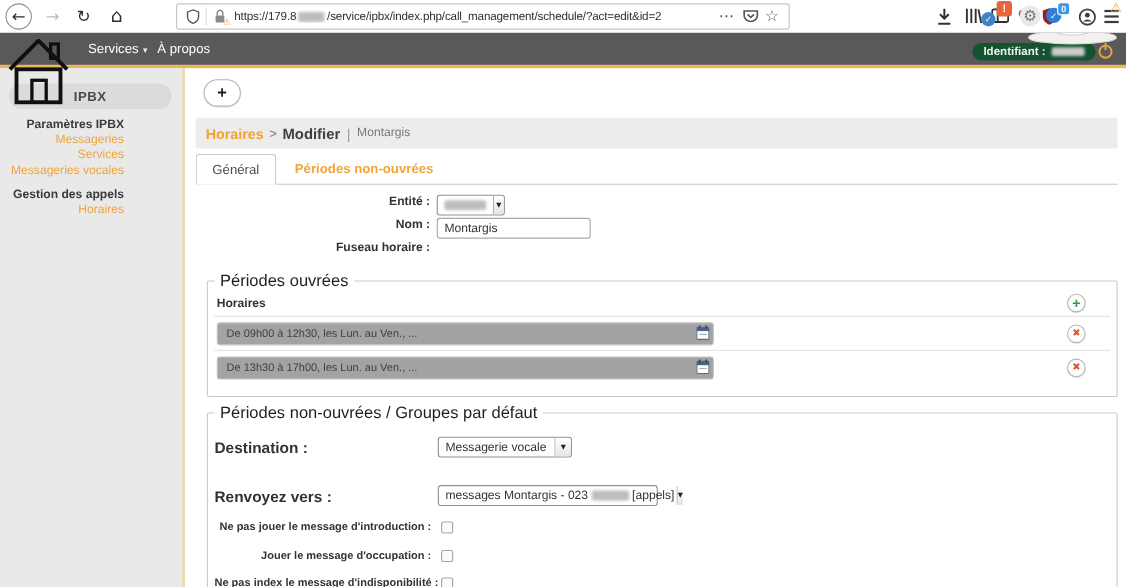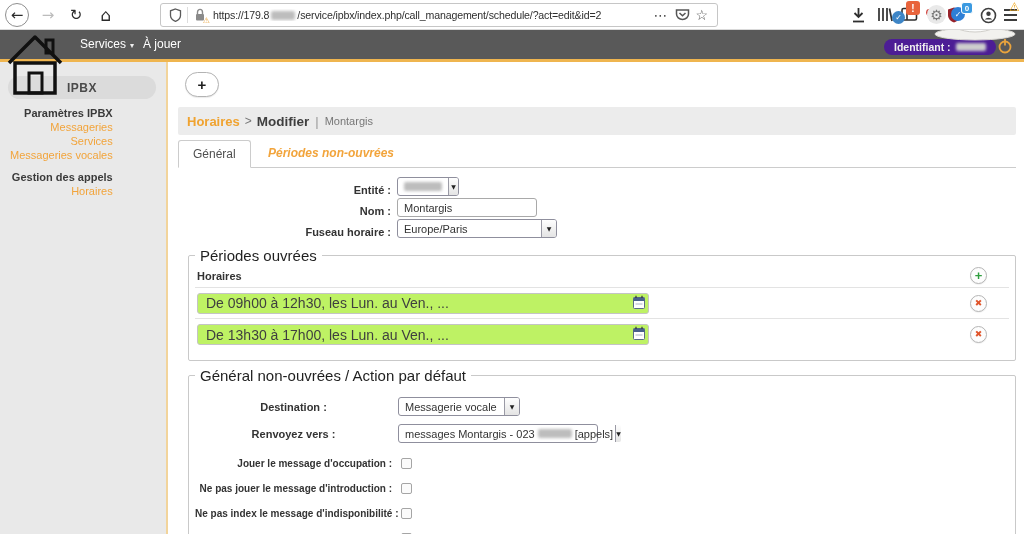--- a/index.html
+++ b/index.html
@@ -43,21 +43,21 @@
   .badge-blue { left:951px; top:7px; width:14px; height:14px; border-radius:50%; background:#2f7fd6; font-size:8px; }
   .badge-zero { left:961px; top:2px; width:12px; height:12px; border-radius:3px; background:#3b9ae1;
                 border:1px solid #fff; font-size:8px; }
 
   
   .app-header { position:absolute; top:30px; left:0; width:1024px; height:29px; background:#595959; z-index:1; }
   .accent-line { position:absolute; top:59px; left:0; width:1024px; height:3px; background:#EFB54F; z-index:1; }
   .menu-item { position:absolute; top:37px; font-size:12px; color:#fff; z-index:2; }
   .menu-caret { font-size:8px; margin-left:4px; color:#eee; }
   .ident-pill { position:absolute; left:884px; top:39px; height:16px; padding:0 10px; border-radius:9px;
-                background:#4c1d95; color:#efefef; font-size:10.5px; font-weight:bold; display:flex;
+                background:#14532d; color:#efefef; font-size:10.5px; font-weight:bold; display:flex;
                 align-items:center; z-index:2; }
   .ident-redact { width:30px; height:8px; background:#cdcdcd; margin-left:5px; }
   .power-btn { position:absolute; left:997px; top:38px; z-index:2; }
   .logo-house { position:absolute; left:6px; top:33px; z-index:3; }
 
   
   .sidebar { position:absolute; top:62px; left:0; width:168px; height:472px; background:#E9E9E9;
              border-right:2px solid #F2D49B; z-index:2; }
   .brand-pill { position:absolute; left:8px; top:14px; width:148px; height:23px; background:#DBDBDB;
                 border-radius:12px; display:flex; align-items:center; justify-content:center;
@@ -78,23 +78,23 @@
   .bc-sep { font-size:12px; color:#777; margin:0 5px; }
   .bc-action { font-size:13.5px; font-weight:bold; color:#3f3f3f; }
   .bc-pipe { font-size:13px; color:#999; margin:0 6px; }
   .bc-item { font-size:11px; color:#777; }
 
   .tabs { position:absolute; left:8px; top:78px; width:838px; height:28px; border-bottom:1px solid #ccc; }
   .tab-active { position:absolute; left:0; bottom:-1px; height:28px; padding:0 14px; background:#fff;
                 border:1px solid #ccc; border-bottom:1px solid #fff; border-radius:3px 3px 0 0;
                 display:flex; align-items:center; font-size:12px; color:#4f4f4f; }
   .tab-idle { position:absolute; left:80px; bottom:0; height:28px; padding:0 10px; display:flex;
-              align-items:center; font-size:12px; font-weight:bold; color:#F2A43B;font-style:italic; }
-
-  .frow { position:absolute; left:0; display:flex; align-items:flex-end; }
+              align-items:center; font-size:12px; font-weight:bold; color:#F2A43B; }
+
+  .frow { position:absolute; left:0; display:flex; align-items:flex-start; }
   .flabel { width:227px; text-align:right; font-size:11px; font-weight:bold; color:#333;
             padding-right:6px; white-space:nowrap; }
   .tinput { height:19px; border:1px solid #a9a9a9; border-radius:3px; font-size:11px; color:#333;
             padding:0 6px; font-family:"Liberation Sans", sans-serif; }
   .sel { display:inline-flex; align-items:center; border:1px solid #8f8f9d; background:#fff;
          height:19px; border-radius:3px; font-size:11px; color:#333; }
   .sel-val { padding:0 6px; white-space:nowrap; display:flex; align-items:center; }
   .sel-arrow { width:15px; height:17px; border-left:1px solid #9a9aa5; background:linear-gradient(#fefefe,#e4e4e4);
                display:flex; align-items:center; justify-content:center; font-size:6px; color:#222;
                border-radius:0 2px 2px 0; margin-left:auto; }
@@ -105,32 +105,32 @@
              padding:0 6px; background:#fff; }
   legend { font-size:15px; color:#1f1f1f; padding:0 5px; }
   .fs1 { top:185px; height:114px; }
   .fs2 { top:305px; height:252px; }
 
   .sched-head { height:24px; display:flex; align-items:center; justify-content:space-between;
                 border-bottom:1px solid #e3e3e3; padding:0 2px; }
   .sched-head-label { font-size:11px; font-weight:bold; color:#333; }
   .sched-row { height:31px; display:flex; align-items:center; justify-content:space-between; padding:0 2px; }
   .sched-row.bordered { border-bottom:1px solid #e3e3e3; }
-  .sched-input { position:relative; width:452px; height:21px; background:#bef264; border:1px solid #c4c4c4;
-                 border-radius:3px; font-size:14px; color:#3f3f3f; display:flex; align-items:center;
+  .sched-input { position:relative; width:452px; height:21px; background:#a3a3a3; border:1px solid #c4c4c4;
+                 border-radius:3px; font-size:10px; color:#3f3f3f; display:flex; align-items:center;
                  padding-left:8px; }
   .cal-icon { position:absolute; right:3px; top:1px; }
   .icon-circle { width:17px; height:17px; border:1px solid #b5b5b5; border-radius:50%; background:#fdfdfd;
                  display:flex; align-items:center; justify-content:center;
                  box-shadow:0 1px 1px rgba(0,0,0,.06); margin-right:20px; flex:0 0 auto; }
   .add-glyph { font-size:13px; font-weight:bold; color:#2F9E3F; line-height:1; }
   .del-glyph { font-size:9px; font-weight:bold; color:#E0552B; line-height:1; }
 
-  .f2row { display:flex; align-items:center; margin-top:8px; }
-  .f2label { width:203px; text-align:center; font-size:11px; font-weight:bold; color:#333;
+  .f2row { display:flex; align-items:center; margin-top:25px; }
+  .f2label { width:203px; text-align:left; font-size:14px; font-weight:bold; color:#333;
              padding-right:6px; white-space:nowrap; }
   .cblabel { width:203px; text-align:right; font-size:10px; font-weight:bold; color:#333;
              padding-right:6px; white-space:nowrap; }
   .cbrow { display:flex; align-items:center; margin-top:13px; height:12px; }
   .checkbox { width:11px; height:11px; border:1px solid #a5a5a5; border-radius:2px; background:#fbfbfb;
               margin-left:3px; }
 </style>
 </head>
 <body>
 
@@ -216,21 +216,21 @@
   <span class="badge badge-excl">!</span>
   <span class="badge badge-gear glyph">⚙</span>
   <span class="badge badge-blue glyph">✓</span>
   <span class="badge badge-zero">0</span>
 
   <div class="app-header"></div>
   <div class="accent-line"></div>
   <div class="menu-item" style="left:80px">
     <span>Services</span><span class="menu-caret glyph">▾</span>
   </div>
-  <div class="menu-item" style="left:143px">À jouer</div>
+  <div class="menu-item" style="left:143px">À propos</div>
   <div class="ident-pill">
     <span>Identifiant :</span>
     <span class="redact ident-redact"></span>
   </div>
   <svg class="power-btn" width="16" height="16">
     <circle cx="8" cy="9" r="5.5" fill="none" stroke="#E8A33D" stroke-width="1.8"></circle>
     <line x1="8" y1="1" x2="8" y2="7.5" stroke="#E8A33D" stroke-width="1.8"></line>
   </svg>
   <svg class="logo-house" width="60" height="64">
     <rect x="40" y="7" width="7" height="13" fill="none" stroke="#101010" stroke-width="3"></rect>
@@ -277,24 +277,20 @@
           </span>
         <span class="sel-arrow glyph">▼</span>
       </span>
     </div>
     <div class="frow" style="top:136px">
       <span class="flabel">Nom :</span>
       <input class="tinput" style="width: 140px;" value="Montargis">
     </div>
     <div class="frow" style="top:157px">
       <span class="flabel">Fuseau horaire :</span>
-      <span class="sel" style="width:160px">
-        <span class="sel-val">Europe/Paris</span>
-        <span class="sel-arrow glyph">▼</span>
-      </span>
     </div>
 
     <fieldset class="fs1">
       <legend>Périodes ouvrées</legend>
       <div class="sched-head">
         <span class="sched-head-label">Horaires</span>
         <span class="icon-circle">
           <span class="add-glyph">+</span>
         </span>
       </div>
@@ -324,21 +320,21 @@
             <line x1="2.5" y1="9" x2="9.5" y2="9" stroke="#aab4c4" stroke-width="1"></line>
           </svg>
         </span>
         <span class="icon-circle">
           <span class="del-glyph glyph">✖</span>
         </span>
       </div>
     </fieldset>
 
     <fieldset class="fs2">
-      <legend>Général non-ouvrées / Action par défaut</legend>
+      <legend>Périodes non-ouvrées / Groupes par défaut</legend>
 
       <div class="f2row" style="margin-top:13px">
         <span class="f2label">Destination :</span>
         <span class="sel" style="width:122px">
           <span class="sel-val">Messagerie vocale</span>
           <span class="sel-arrow glyph">▼</span>
         </span>
       </div>
 
       <div class="f2row">
@@ -346,29 +342,29 @@
         <span class="sel" style="width:200px">
           <span class="sel-val" style="padding-right:2px">
             <span>messages Montargis - 023</span>
             <span class="redact fwd-redact"></span>
             <span>[appels]</span>
           </span>
           <span class="sel-arrow glyph">▼</span>
         </span>
       </div>
 
+      <div class="cbrow">
+        <span class="cblabel">Ne pas jouer le message d'introduction :</span>
+        <span class="checkbox"></span>
+      </div>
       <div class="cbrow" style="margin-top:14px">
         <span class="cblabel">Jouer le message d'occupation :</span>
         <span class="checkbox"></span>
       </div>
       <div class="cbrow">
-        <span class="cblabel">Ne pas jouer le message d'introduction :</span>
-        <span class="checkbox"></span>
-      </div>
-      <div class="cbrow">
         <span class="cblabel">Ne pas index le message d'indisponibilité :</span>
         <span class="checkbox"></span>
       </div>
       <div class="cbrow">
         <span class="cblabel">Utiliser la méthode n+101 :</span>
         <span class="checkbox"></span>
       </div>
     </fieldset>
 
   </div>

